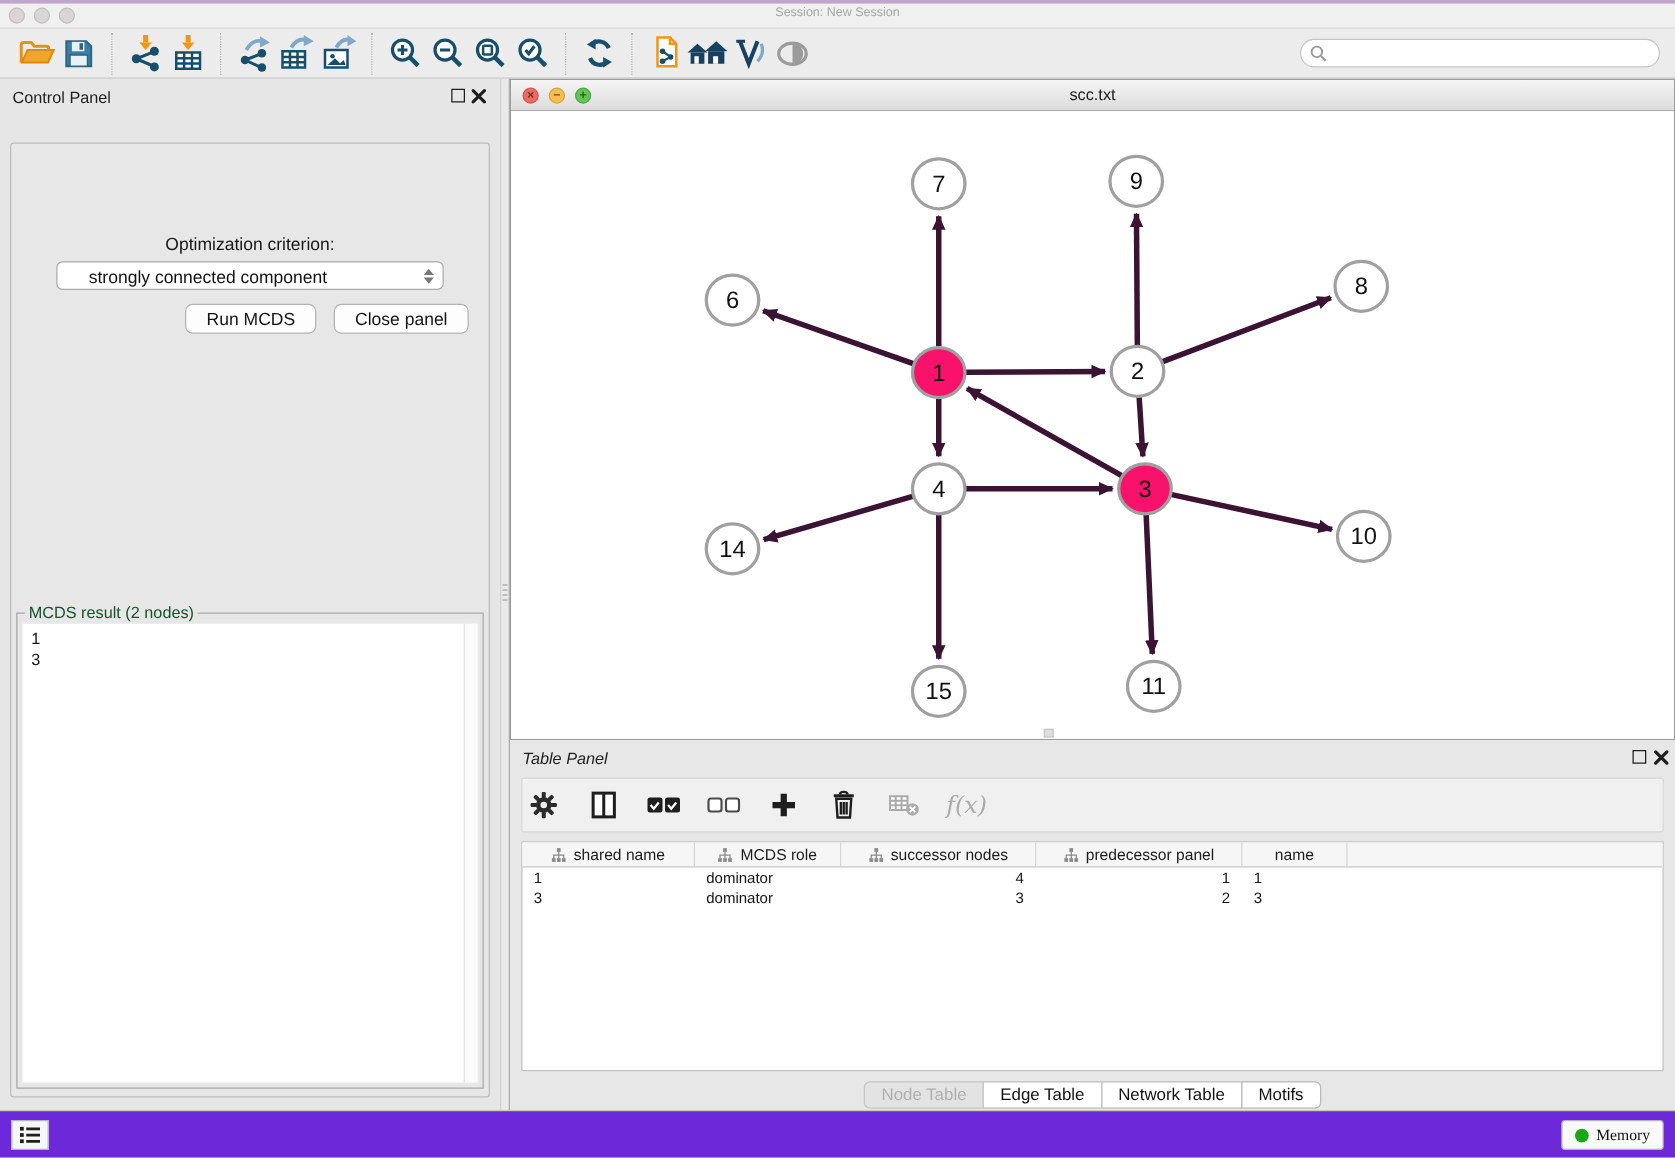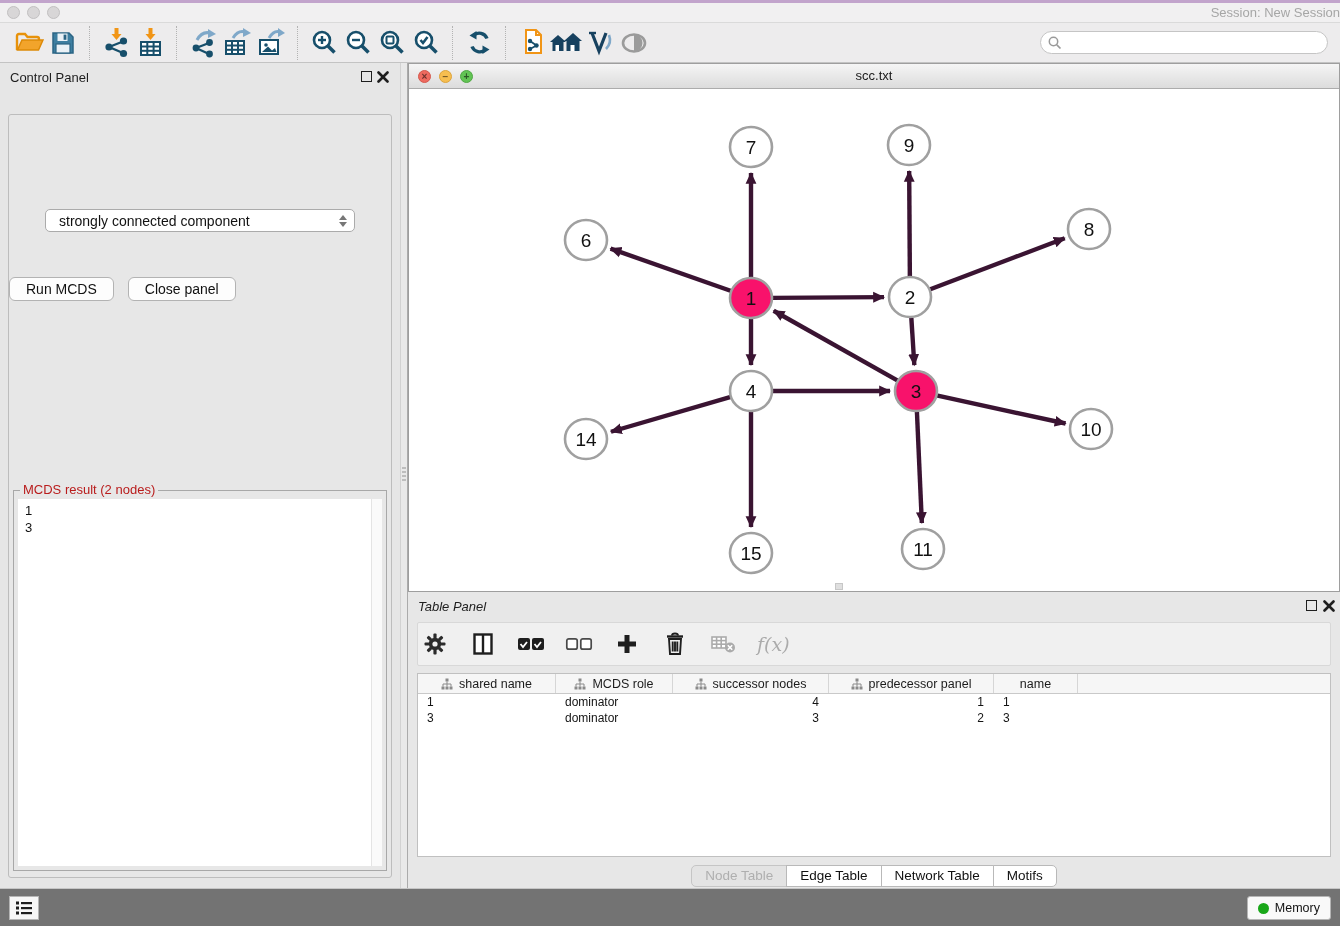--- a/index.html
+++ b/index.html
@@ -5,21 +5,21 @@
   * { margin:0; padding:0; box-sizing:border-box; }
   html,body { width:1340px; height:926px; }
   body {
     font-family:"Liberation Sans", sans-serif;
     background:#ECECEC; position:relative; overflow:hidden;
     -webkit-font-smoothing:antialiased;
   }
   
   .purple-strip { position:absolute; left:0; top:0; width:100%; height:3px; background:#C2A4CC; }
   .titlebar { position:absolute; left:0; top:3px; width:100%; height:19px; background:#F1F0F1; }
-  .titlebar .win-title { position:absolute; left:0; right:0; top:2px; text-align:right; font-size:13px; color:#A6A6A6; }
+  .titlebar .win-title { position:absolute; left:0; right:0; top:2px; text-align:center; font-size:10px; color:#A6A6A6; }
   .tl-dot { position:absolute; top:3px; width:13px; height:13px; border-radius:50%; background:#D8D6D7; border:1px solid #C2C0C1; }
   
   .toolbar { position:absolute; left:0; top:22px; width:100%; height:41px; background:#EDECED;
              border-top:1px solid #DADADA; border-bottom:1px solid #C3C3C3;
              display:flex; align-items:center; padding-left:12px; }
   .tb-btn { width:34px; height:34px; display:flex; align-items:center; justify-content:center; flex:0 0 auto; }
   .tb-sep { width:1px; height:34px; border-left:1px dotted #B3B3B3; margin:0 9px; flex:0 0 auto; }
   .search-wrap { position:absolute; right:12px; top:8px; width:288px; height:23px; background:#fff;
                  border:1px solid #C5C5C5; border-radius:12px; display:flex; align-items:center; padding-left:7px; }
   .search-wrap input { border:none; outline:none; flex:1; font-size:13px; background:transparent; margin-left:4px; height:100%; }
@@ -31,29 +31,29 @@
   .cp-content { position:absolute; left:8px; right:8px; top:51px; bottom:10px; background:#E7E7E7;
                 border:1px solid #BDBDBD; border-radius:3px; }
   .cp-tabs { position:absolute; left:0; right:0; top:33px; display:flex; justify-content:center; z-index:3; }
   .cp-tab { font-size:13px; padding:2px 13px 3px 13px; background:#fff; border:1px solid #B9B9B9; margin-left:-1px; color:#111; }
   .cp-tab:first-child { border-top-left-radius:5px; border-bottom-left-radius:5px; margin-left:0; }
   .cp-tab:last-child  { border-top-right-radius:5px; border-bottom-right-radius:5px; }
   .cp-tab.active { background:#E9E9E9; color:#C3C3C3; border-color:#C9C9C9; }
   .opt-label { position:absolute; left:0; right:0; top:72px; text-align:center; font-size:14px; color:#161616; }
   .combo { position:absolute; left:36px; right:36px; top:94px; height:23px; background:#fff;
            border:1px solid #ABABAB; border-radius:5px; display:flex; align-items:center;
-           font-size:14px; color:#111; padding-left:13px; }
+           font-size:14px; color:#111; padding-left:25px; }
   .combo .stepper { margin-left:auto; margin-right:7px; display:flex; flex-direction:column; gap:2px; }
   .tri-up    { width:0; height:0; border-left:4px solid transparent; border-right:4px solid transparent; border-bottom:5px solid #777; }
   .tri-down  { width:0; height:0; border-left:4px solid transparent; border-right:4px solid transparent; border-top:5px solid #777; }
-  .cp-buttons { position:absolute; left:0; right:16px; top:128px; display:flex; justify-content:flex-start; gap:14px;margin-top:34px; }
+  .cp-buttons { position:absolute; left:0; right:16px; top:128px; display:flex; justify-content:flex-end; gap:14px; }
   .mac-btn { font-size:14px; color:#111; background:#FDFDFD; border:1px solid #B3B3B3; border-radius:6px;
              padding:3px 16px; font-family:inherit; }
   .result-box { position:absolute; left:4px; right:4px; top:375px; bottom:6px; border:1px solid #A8A8A8; }
-  .result-legend { position:absolute; top:-9px; left:6px; background:#E7E7E7; padding:0 3px; font-size:13px; color:#b91c1c; }
+  .result-legend { position:absolute; top:-9px; left:6px; background:#E7E7E7; padding:0 3px; font-size:13px; color:#14532d; }
   .result-text { position:absolute; left:4px; right:4px; top:8px; bottom:4px; background:#fff; overflow:hidden; }
   .result-text pre { font-family:"Liberation Sans",sans-serif; font-size:13px; color:#111; padding:3px 0 0 7px; line-height:17px; }
   .result-scrollbar { position:absolute; right:0; top:0; bottom:0; width:11px; background:#FAFAFA; border-left:1px solid #E4E4E4; }
   
   .v-splitter { position:absolute; left:400px; top:63px; width:8px; height:825px; background:#E9E9E9;
                 border-left:1px solid #D2D2D2; border-right:1px solid #ABABAB; }
   .v-grip { position:absolute; left:1px; top:404px; width:4px; height:16px;
             background:repeating-linear-gradient(#BDBDBD 0 2px, #E9E9E9 2px 4px); }
   
   .net-window { position:absolute; left:408px; top:63px; width:932px; height:529px;
@@ -82,21 +82,21 @@
   .dt-hcell { display:flex; align-items:center; justify-content:center; gap:6px; border-right:1px solid #D6D6D6;
               color:#1C1C1C; font-size:12.5px; }
   .dt-row { display:flex; height:16px; }
   .dt-cell { overflow:hidden; white-space:nowrap; color:#141414; }
   .tp-tabs { position:absolute; left:0; right:0; top:273px; display:flex; justify-content:center; }
   .tp-tab { font-size:13.5px; padding:2px 13px 3px 13px; background:#fff; border:1px solid #B9B9B9; margin-left:-1px; color:#111; }
   .tp-tab:first-child { border-top-left-radius:5px; border-bottom-left-radius:5px; margin-left:0; }
   .tp-tab:last-child  { border-top-right-radius:5px; border-bottom-right-radius:5px; }
   .tp-tab.active { background:#E3E3E3; color:#AFAFAF; border-color:#C5C5C5; }
   
-  .statusbar { position:absolute; left:0; bottom:0; width:100%; height:38px; background:#737373; border-top:1px solid #C6C6C6; }
+  .statusbar { position:absolute; left:0; bottom:0; width:100%; height:38px; background:#6d28d9; border-top:1px solid #C6C6C6;font-family:Liberation Serif, serif; }
   .status-list-btn { position:absolute; left:9px; top:7px; width:30px; height:24px; background:#F7F7F7;
                      border:1px solid #B5B5B5; display:flex; align-items:center; justify-content:center; }
   .memory-btn { position:absolute; right:9px; top:7px; height:24px; background:#F9F9F9; border:1px solid #B5B5B5;
                 border-radius:3px; display:flex; align-items:center; gap:6px; padding:0 10px; font-size:12.5px; color:#111; }
   .memory-dot { width:11px; height:11px; border-radius:50%; background:#19A719; }
 </style>
 </head>
 <body>
 
 <div class="purple-strip"></div>
@@ -269,20 +269,21 @@
 <div class="control-panel">
   <div class="cp-header">
     <span class="panel-title">Control Panel</span>
     <span class="panel-float" style="left:361px"></span>
     <svg style="position:absolute;left:377px;top:8px" width="12" height="12" viewBox="0 0 12 12">
       <line x1="1.5" y1="1.5" x2="10.5" y2="10.5" stroke="#1E1E1E" stroke-width="2.6" stroke-linecap="round"></line>
       <line x1="10.5" y1="1.5" x2="1.5" y2="10.5" stroke="#1E1E1E" stroke-width="2.6" stroke-linecap="round"></line>
     </svg>
   </div>
   <div class="cp-content">
+    <div class="opt-label">Optimization criterion:</div>
     <div class="combo">
       <span>strongly connected component</span>
       <span class="stepper">
         <span class="tri-up"></span>
           <span class="tri-down"></span>
       </span>
     </div>
     <div class="cp-buttons">
       <button class="mac-btn">Run MCDS</button>
       <button class="mac-btn">Close panel</button>

